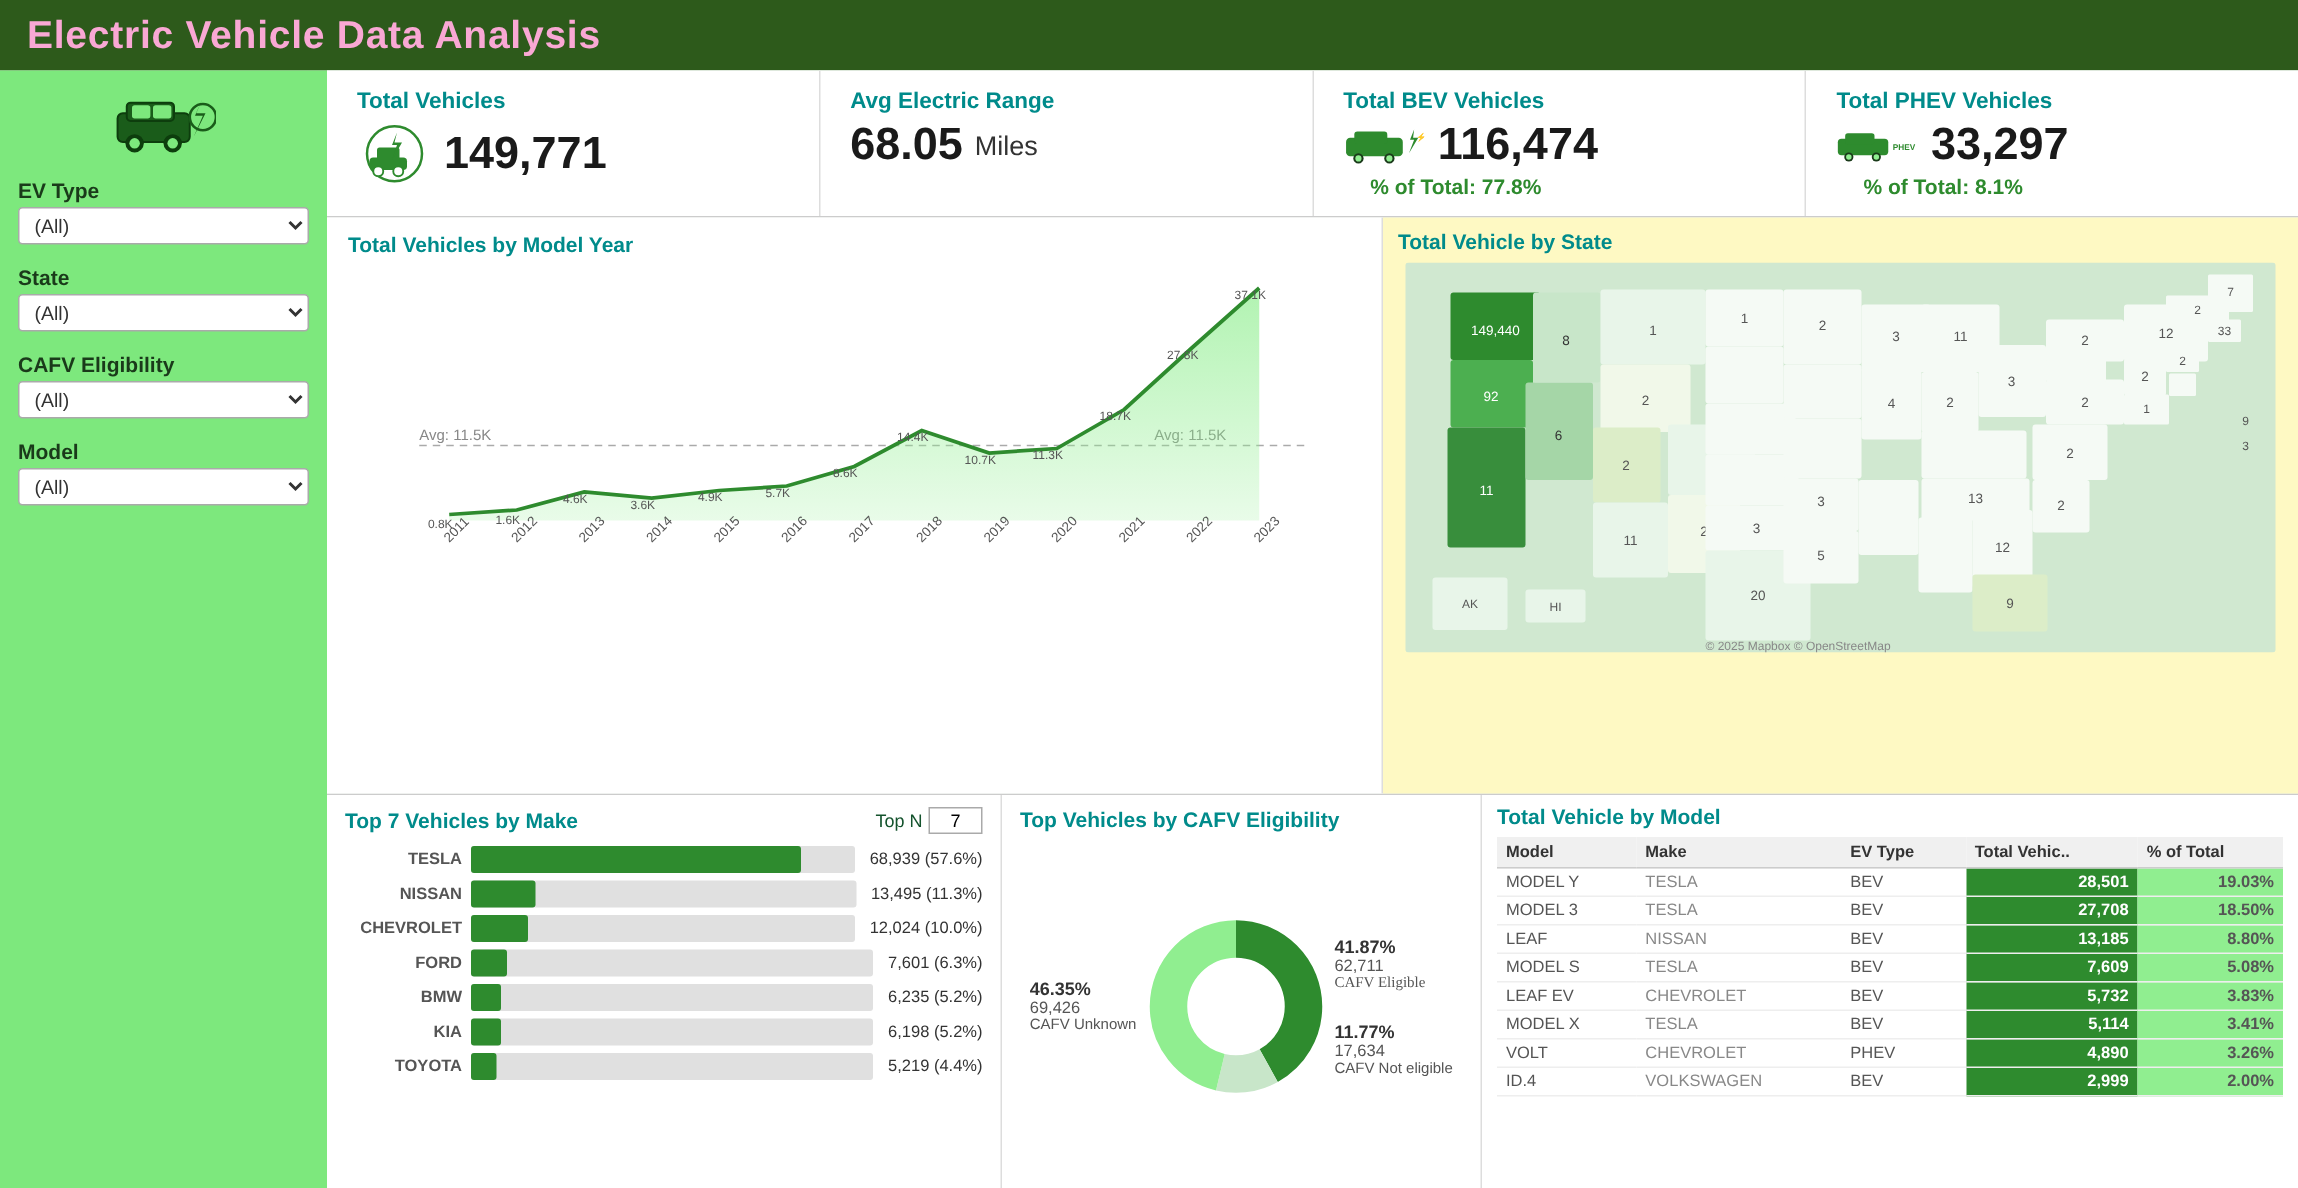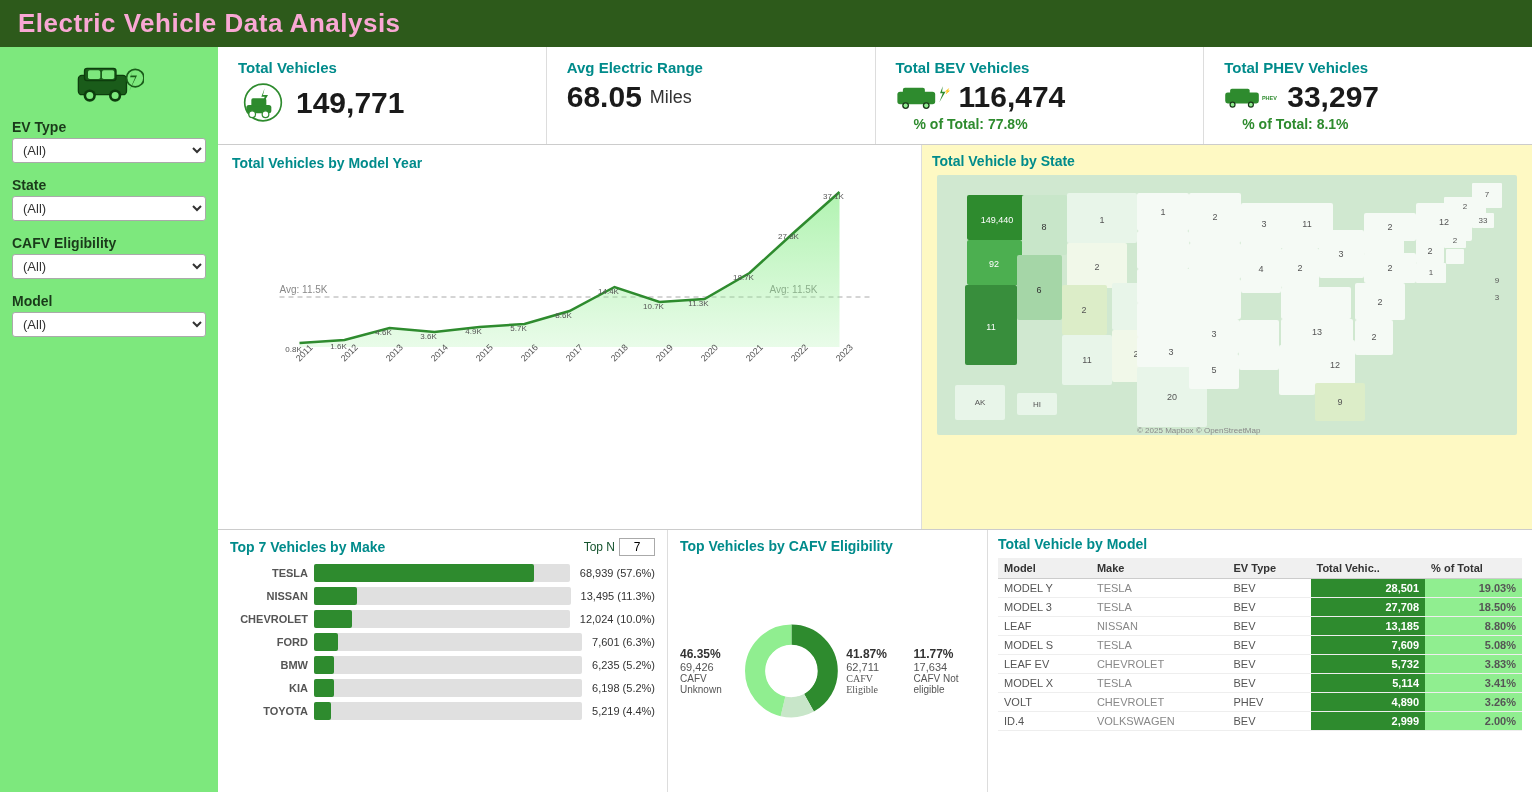--- a/index.html
+++ b/index.html
@@ -661,21 +661,21 @@
           </div>
 
           <svg width="120" height="120" viewBox="0 0 120 120">
 
             <circle cx="60" cy="60" r="45" fill="none" stroke="#2e8b2e" stroke-width="25" stroke-dasharray="118.4 170.3" stroke-dashoffset="0" transform="rotate(-90 60 60)"></circle>
             <circle cx="60" cy="60" r="45" fill="none" stroke="#c8e6c9" stroke-width="25" stroke-dasharray="33.3 255.4" stroke-dashoffset="-118.4" transform="rotate(-90 60 60)"></circle>
             <circle cx="60" cy="60" r="45" fill="none" stroke="#90ee90" stroke-width="25" stroke-dasharray="131.2 157.5" stroke-dashoffset="-151.7" transform="rotate(-90 60 60)"></circle>
             <circle cx="60" cy="60" r="32" fill="white"></circle>
           </svg>
 
-          <div style="display:flex;flex-direction:row;gap:20px;align-items:flex-start;margin-left:6px;">
+          <div style="display:flex;flex-direction:column;gap:20px;align-items:flex-start;margin-left:6px;">
             <div>
               <div style="font-weight:bold;font-size:12px;color:#333;">41.87%</div>
               <div style="font-size:11px;color:#555;">62,711</div>
               <div style="font-size:10px;color:#555;font-family:Liberation Serif, serif;">CAFV Eligible</div>
             </div>
             <div>
               <div style="font-weight:bold;font-size:12px;color:#333;">11.77%</div>
               <div style="font-size:11px;color:#555;">17,634</div>
               <div style="font-size:10px;color:#555;">CAFV Not eligible</div>
             </div>

